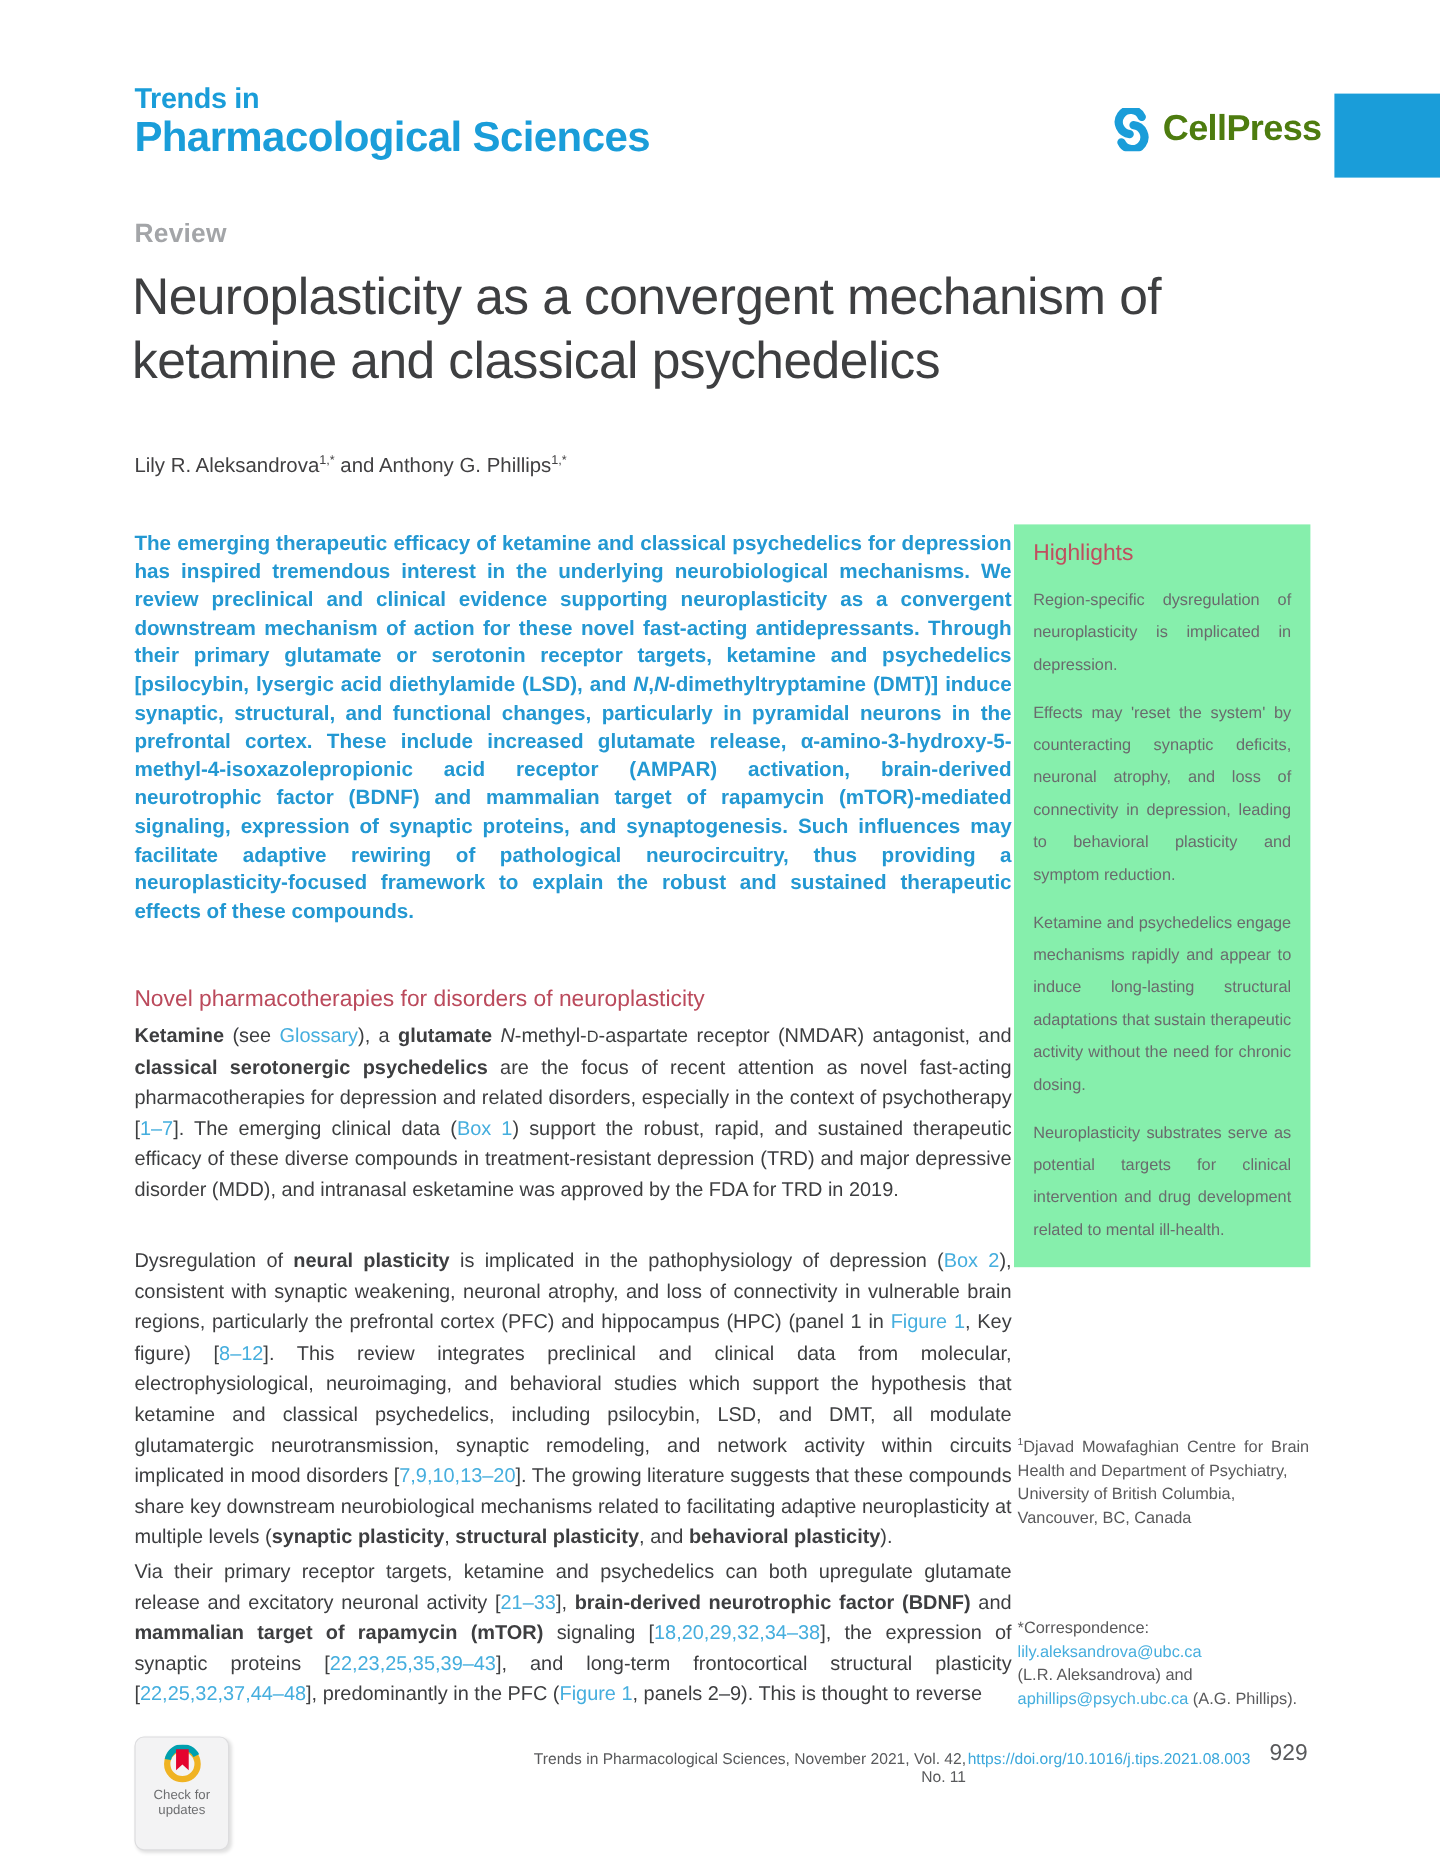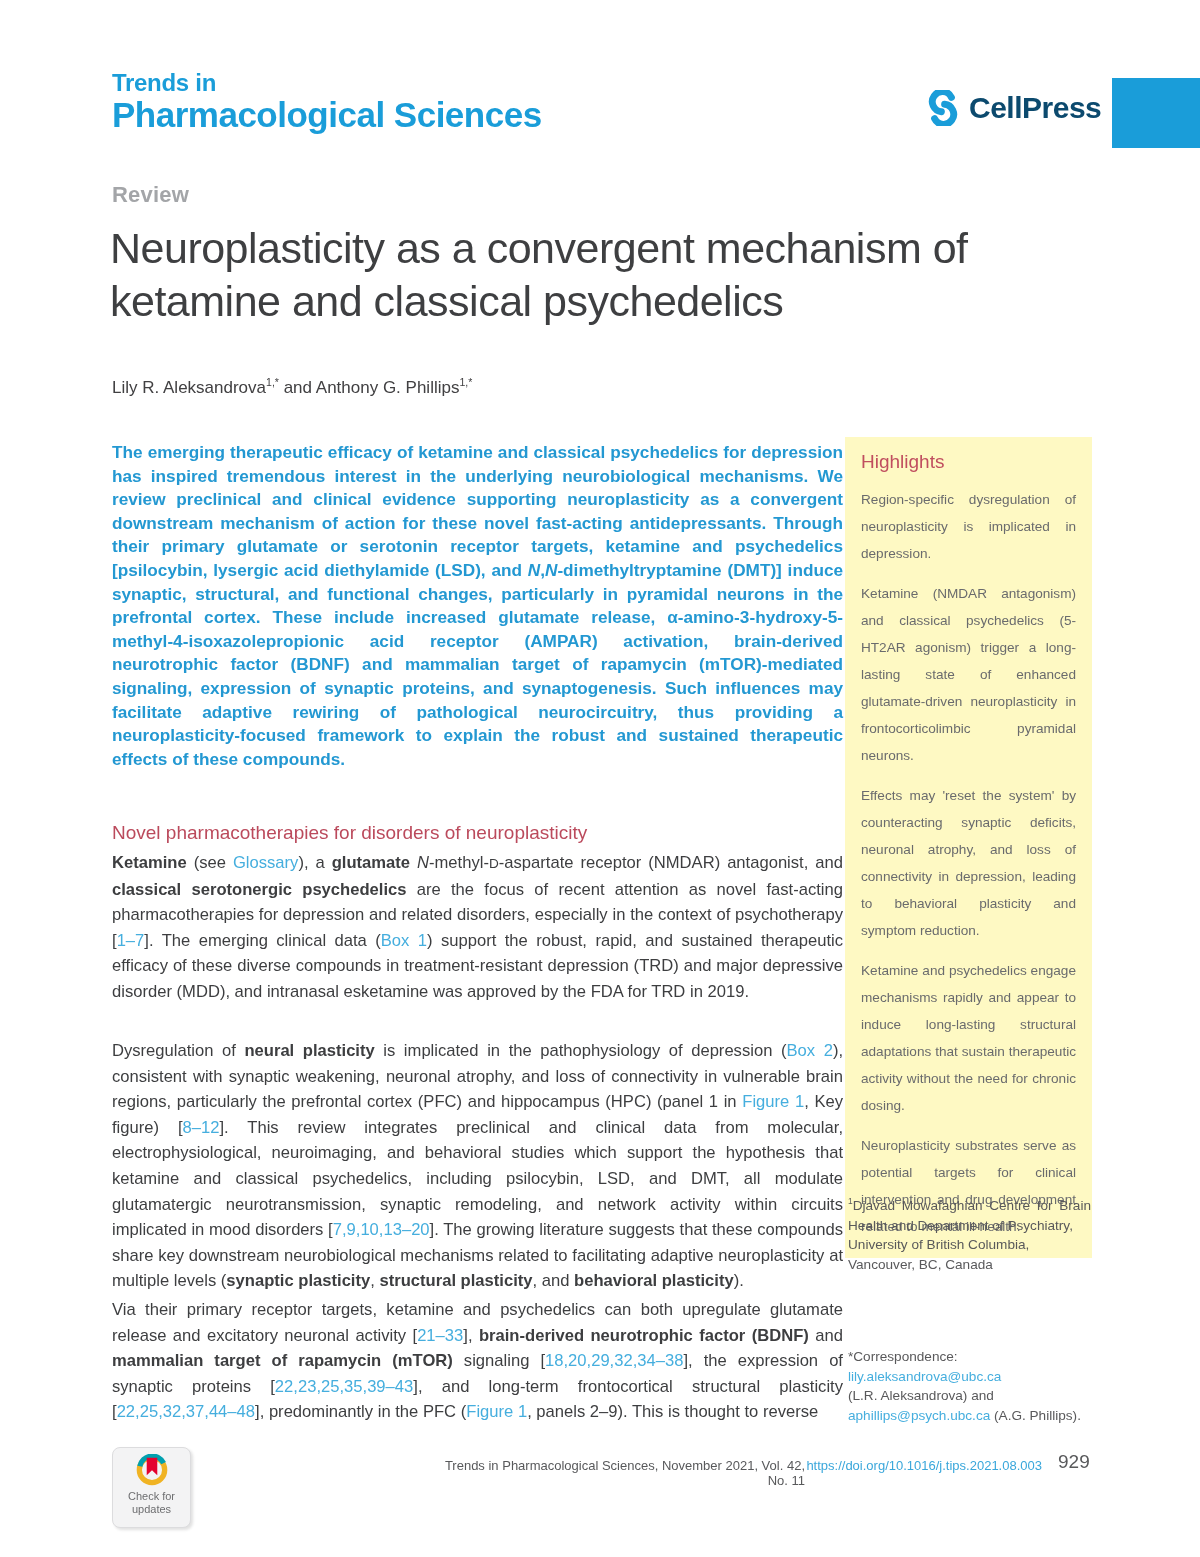--- a/index.html
+++ b/index.html
@@ -9,21 +9,21 @@
     background:#ffffff; overflow:hidden;
     font-family:"Liberation Sans", sans-serif;
     -webkit-font-smoothing:antialiased;
   }
 
   
   .journal-name { position:absolute; left:112px; top:70px; color:#1a9dd9; }
   .journal-name .line1 { display:block; font-size:24px; font-weight:700; line-height:26px; letter-spacing:-0.3px; }
   .journal-name .line2 { display:block; font-size:35px; font-weight:700; line-height:38px; letter-spacing:-0.5px; }
 
-  .cellpress { position:absolute; left:925px; top:90px; display:flex; align-items:center; gap:8px; color:#0c4a6e; }
+  .cellpress { position:absolute; left:925px; top:90px; display:flex; align-items:center; gap:8px; color:#4d7c0f; }
   .cellpress .cp-text { font-size:30px; font-weight:700; letter-spacing:-0.5px; }
   .corner-square { position:absolute; left:1112px; top:78px; width:88px; height:70px; background:#1a9dd9; }
 
   .review-label { position:absolute; left:112px; top:182px; font-size:22px; font-weight:700; color:#a3a5a8; letter-spacing:0.2px; }
 
   
   .article-title {
     position:absolute; left:110px; top:222px; width:1010px;
     font-size:43px; font-weight:300; line-height:53px; color:#3e3f41; letter-spacing:-0.5px;
   }
@@ -37,21 +37,21 @@
   
   .abstract {
     position:absolute; left:112px; top:441px; width:731px;
     font-size:17.2px; font-weight:700; line-height:23.6px;
     color:#2398d2; text-align:justify;
   }
 
   
   .highlights-box {
     position:absolute; left:845px; top:437px; width:247px; min-height:601px;
-    background:#fef9c3; padding:14px 16px 18px 16px;
+    background:#86efac; padding:14px 16px 18px 16px;
   }
   .highlights-box h2 { font-size:19px; font-weight:400; color:#c04e5f; margin-bottom:4px; }
   .highlight-item {
     margin-top:13px; font-size:13.6px; line-height:27px; color:#6a6b6d; text-align:justify;
   }
 
   
   .section-heading {
     position:absolute; left:112px; top:822px; width:731px;
     font-size:19px; font-weight:500; color:#bb4a5c;
@@ -69,21 +69,21 @@
     position:absolute; left:848px; top:1196px; width:243px;
     font-size:13.6px; line-height:19.5px; color:#59595b; text-align:justify;
   }
   .correspondence {
     position:absolute; left:848px; top:1347px; width:243px;
     font-size:13.6px; line-height:19.5px; color:#59595b;
   }
 
   
   .updates-badge {
-    position:absolute; left:112px; top:1447px; width:79px; height:81px;
+    position:absolute; left:112px; top:1447px; width:79px; height:95px;
     background:#f3f3f4; border:1px solid #dcdcde; border-radius:8px;
     box-shadow:2px 2px 3px rgba(0,0,0,0.12);
     display:flex; flex-direction:column; align-items:center; padding-top:6px;
     cursor:pointer;
   }
   .updates-badge .badge-text { font-size:11px; line-height:13px; color:#6d6e70; text-align:center; margin-top:2px; }
 
   .footer-journal { position:absolute; top:1458px; left:437px; width:368px; font-size:13px; color:#58595b; text-align:right; }
   .footer-doi     { position:absolute; top:1458px; right:158px; font-size:13px; color:#3aa7db; }
   .footer-page    { position:absolute; top:1451px; left:1058px; font-size:19px; color:#58595b; }
@@ -113,21 +113,20 @@
   <div class="review-label">Review</div>
 
   <h1 class="article-title">Neuroplasticity as a convergent mechanism of ketamine and classical psychedelics</h1>
   <div class="authors"><span>Lily R. Aleksandrova</span><span class="seg-sup">1,*</span><span> and Anthony G. Phillips</span><span class="seg-sup">1,*</span></div>
 
   <div class="abstract"><span>The emerging therapeutic efficacy of ketamine and classical psychedelics for depression has inspired tremendous interest in the underlying neurobiological mechanisms. We review preclinical and clinical evidence supporting neuroplasticity as a convergent downstream mechanism of action for these novel fast-acting antidepressants. Through their primary glutamate or serotonin receptor targets, ketamine and psychedelics [psilocybin, lysergic acid diethylamide (LSD), and </span><span class="seg-i">N</span><span>,</span><span class="seg-i">N</span><span>-dimethyltryptamine (DMT)] induce synaptic, structural, and functional changes, particularly in pyramidal neurons in the prefrontal cortex. These include increased glutamate release, α-amino-3-hydroxy-5-methyl-4-isoxazolepropionic acid receptor (AMPAR) activation, brain-derived neurotrophic factor (BDNF) and mammalian target of rapamycin (mTOR)-mediated signaling, expression of synaptic proteins, and synaptogenesis. Such influences may facilitate adaptive rewiring of pathological neurocircuitry, thus providing a neuroplasticity-focused framework to explain the robust and sustained therapeutic effects of these compounds.</span></div>
 
   <aside class="highlights-box">
     <h2>Highlights</h2>
     <p class="highlight-item">Region-specific dysregulation of neuroplasticity is implicated in depression.</p>
-    <p class="highlight-item">Ketamine (NMDAR antagonism) and classical psychedelics (5-HT2AR agonism) trigger a long-lasting state of enhanced glutamate-driven neuroplasticity in frontocorticolimbic pyramidal neurons.</p>
     <p class="highlight-item">Effects may 'reset the system' by counteracting synaptic deficits, neuronal atrophy, and loss of connectivity in depression, leading to behavioral plasticity and symptom reduction.</p>
     <p class="highlight-item">Ketamine and psychedelics engage mechanisms rapidly and appear to induce long-lasting structural adaptations that sustain therapeutic activity without the need for chronic dosing.</p>
     <p class="highlight-item">Neuroplasticity substrates serve as potential targets for clinical intervention and drug development related to mental ill-health.</p>
   </aside>
 
   <h3 class="section-heading">Novel pharmacotherapies for disorders of neuroplasticity</h3>
   <p class="body-para para-1"><span class="seg-b">Ketamine</span><span> (see </span><span class="seg-link">Glossary</span><span>), a </span><span class="seg-b">glutamate</span><span> </span><span class="seg-i">N</span><span>-methyl-</span><span class="seg-sc">D</span><span>-aspartate receptor (NMDAR) antagonist, and </span><span class="seg-b">classical serotonergic psychedelics</span><span> are the focus of recent attention as novel fast-acting pharmacotherapies for depression and related disorders, especially in the context of psychotherapy [</span><span class="seg-link">1–7</span><span>]. The emerging clinical data (</span><span class="seg-link">Box 1</span><span>) support the robust, rapid, and sustained therapeutic efficacy of these diverse compounds in treatment-resistant depression (TRD) and major depressive disorder (MDD), and intranasal esketamine was approved by the FDA for TRD in 2019.</span></p>
   <p class="body-para para-2"><span>Dysregulation of </span><span class="seg-b">neural plasticity</span><span> is implicated in the pathophysiology of depression (</span><span class="seg-link">Box 2</span><span>), consistent with synaptic weakening, neuronal atrophy, and loss of connectivity in vulnerable brain regions, particularly the prefrontal cortex (PFC) and hippocampus (HPC) (panel 1 in </span><span class="seg-link">Figure 1</span><span>, Key figure) [</span><span class="seg-link">8–12</span><span>]. This review integrates preclinical and clinical data from molecular, electrophysiological, neuroimaging, and behavioral studies which support the hypothesis that ketamine and classical psychedelics, including psilocybin, LSD, and DMT, all modulate glutamatergic neurotransmission, synaptic remodeling, and network activity within circuits implicated in mood disorders [</span><span class="seg-link">7,9,10,13–20</span><span>]. The growing literature suggests that these compounds share key downstream neurobiological mechanisms related to facilitating adaptive neuroplasticity at multiple levels (</span><span class="seg-b">synaptic plasticity</span><span>, </span><span class="seg-b">structural plasticity</span><span>, and </span><span class="seg-b">behavioral plasticity</span><span>).</span></p>
   <p class="body-para para-3"><span>Via their primary receptor targets, ketamine and psychedelics can both upregulate glutamate release and excitatory neuronal activity [</span><span class="seg-link">21–33</span><span>], </span><span class="seg-b">brain-derived neurotrophic factor (BDNF)</span><span> and </span><span class="seg-b">mammalian target of rapamycin (mTOR)</span><span> signaling [</span><span class="seg-link">18,20,29,32,34–38</span><span>], the expression of synaptic proteins [</span><span class="seg-link">22,23,25,35,39–43</span><span>], and long-term frontocortical structural plasticity [</span><span class="seg-link">22,25,32,37,44–48</span><span>], predominantly in the PFC (</span><span class="seg-link">Figure 1</span><span>, panels 2–9). This is thought to reverse</span></p>
 

